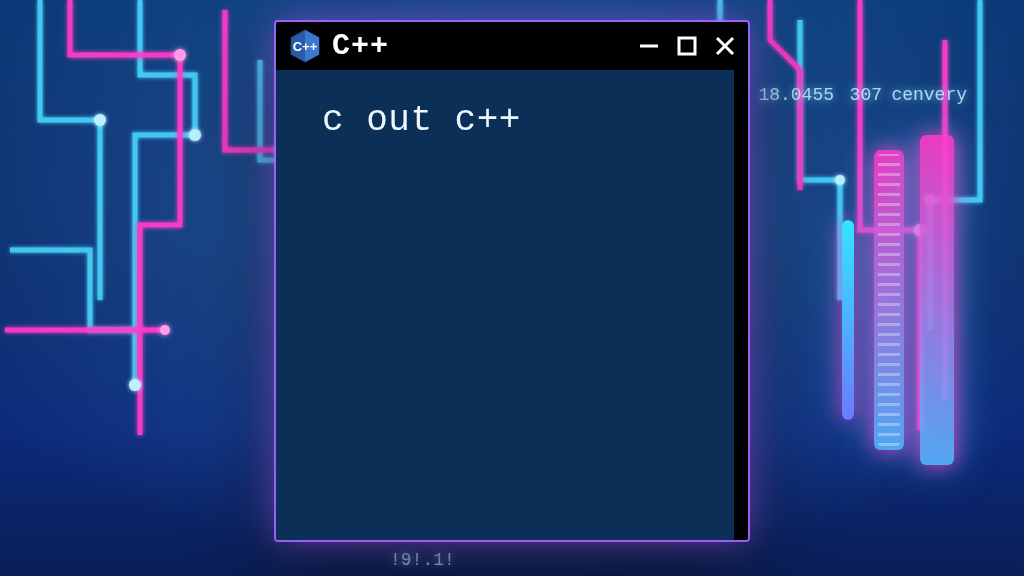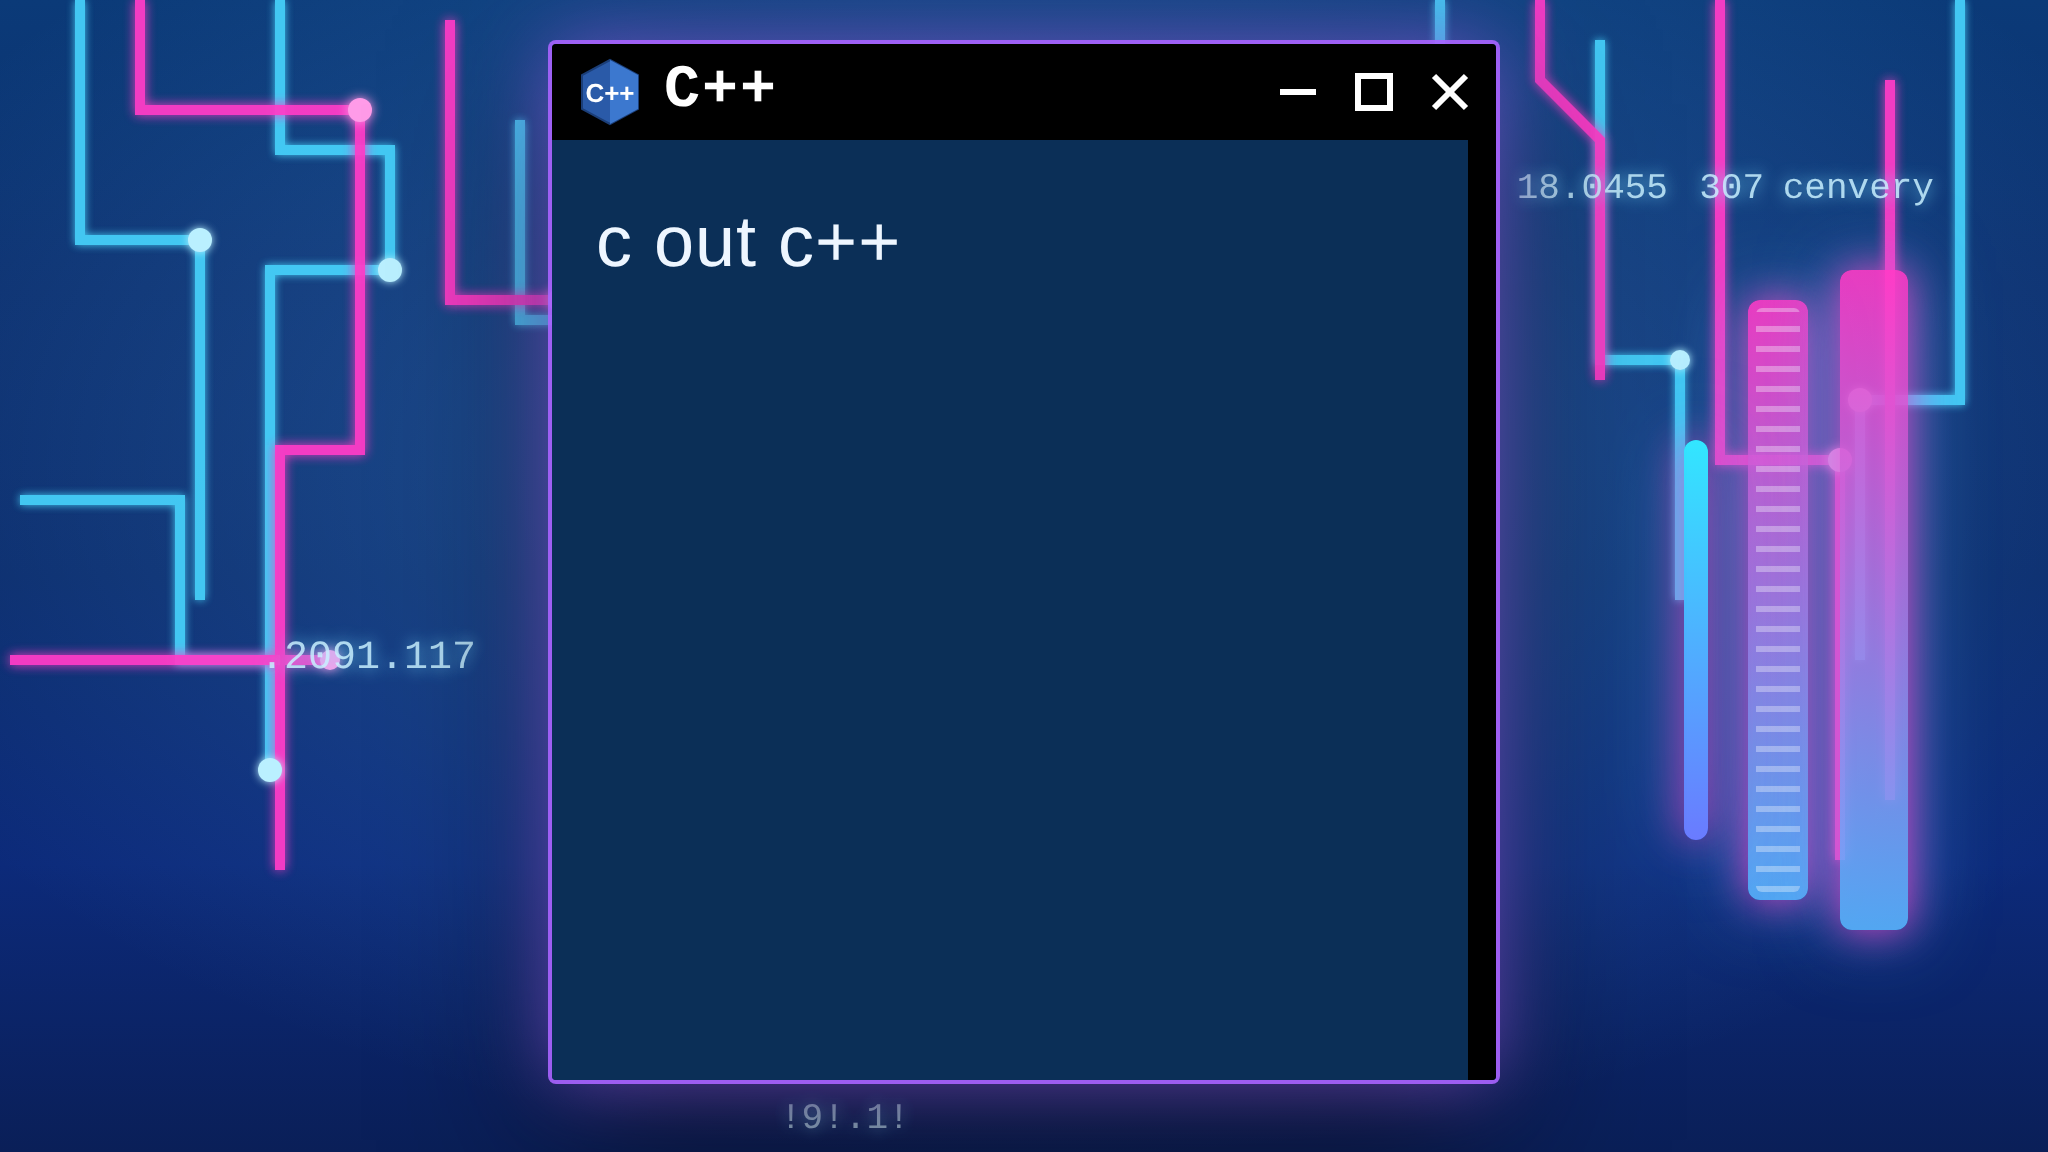--- a/index.html
+++ b/index.html
@@ -110,25 +110,26 @@
     }
     .win-btn svg { width: 22px; height: 22px; stroke: #fff; }
 
     .term-body {
       flex: 1;
       background: #0b2f57;
       border-right: 14px solid #000;
       padding: 30px 22px;
     }
     .term-line {
-      font-family: Liberation Sans, sans-serif;
+      font-family: Liberation Mono, monospace;
       font-size: 36px;
       color: #eef6ff;
       letter-spacing: 0.5px;
       white-space: pre;
+      margin-left: 24px;
     }
   </style>
 </head>
 <body>
 
 <div class="scene">
 
   <div class="floor">
     
     
@@ -185,21 +186,20 @@
         <circle cx="280" cy="150" r="6"></circle>
       <circle cx="920" cy="230" r="6"></circle>
         <circle cx="165" cy="330" r="5"></circle>
     </g>
   </svg>
 
   <div class="neon-bar striped" style="right:120px;top:150px;width:30px;height:300px"></div>
   <div class="neon-bar" style="right:70px;top:135px;width:34px;height:330px"></div>
   <div class="neon-bar" style="right:170px;top:220px;width:12px;height:200px;background:linear-gradient(180deg,#32e6ff,#6a7bff)"></div>
 
-  <span class="neon-text" style="left:130px;top:318px;font-size:20px">.2091.117</span>
   <span class="neon-text" style="right:190px;top:85px;font-size:18px">18.0455</span>
   <span class="neon-text" style="right:142px;top:85px;font-size:18px">307</span>
   <span class="neon-text" style="right:57px;top:85px;font-size:18px">cenvery</span>
   <span class="neon-text" style="left:390px;bottom:6px;font-size:18px">!9!.1!</span>
 
   <div class="terminal">
     <div class="titlebar">
       <span class="cpp-badge">
         <svg viewBox="0 0 30 34">
           <polygon points="15,1 29,8.5 29,25.5 15,33 1,25.5 1,8.5" fill="#2a5aa8" stroke="#1b3e78" stroke-width="1"></polygon>

